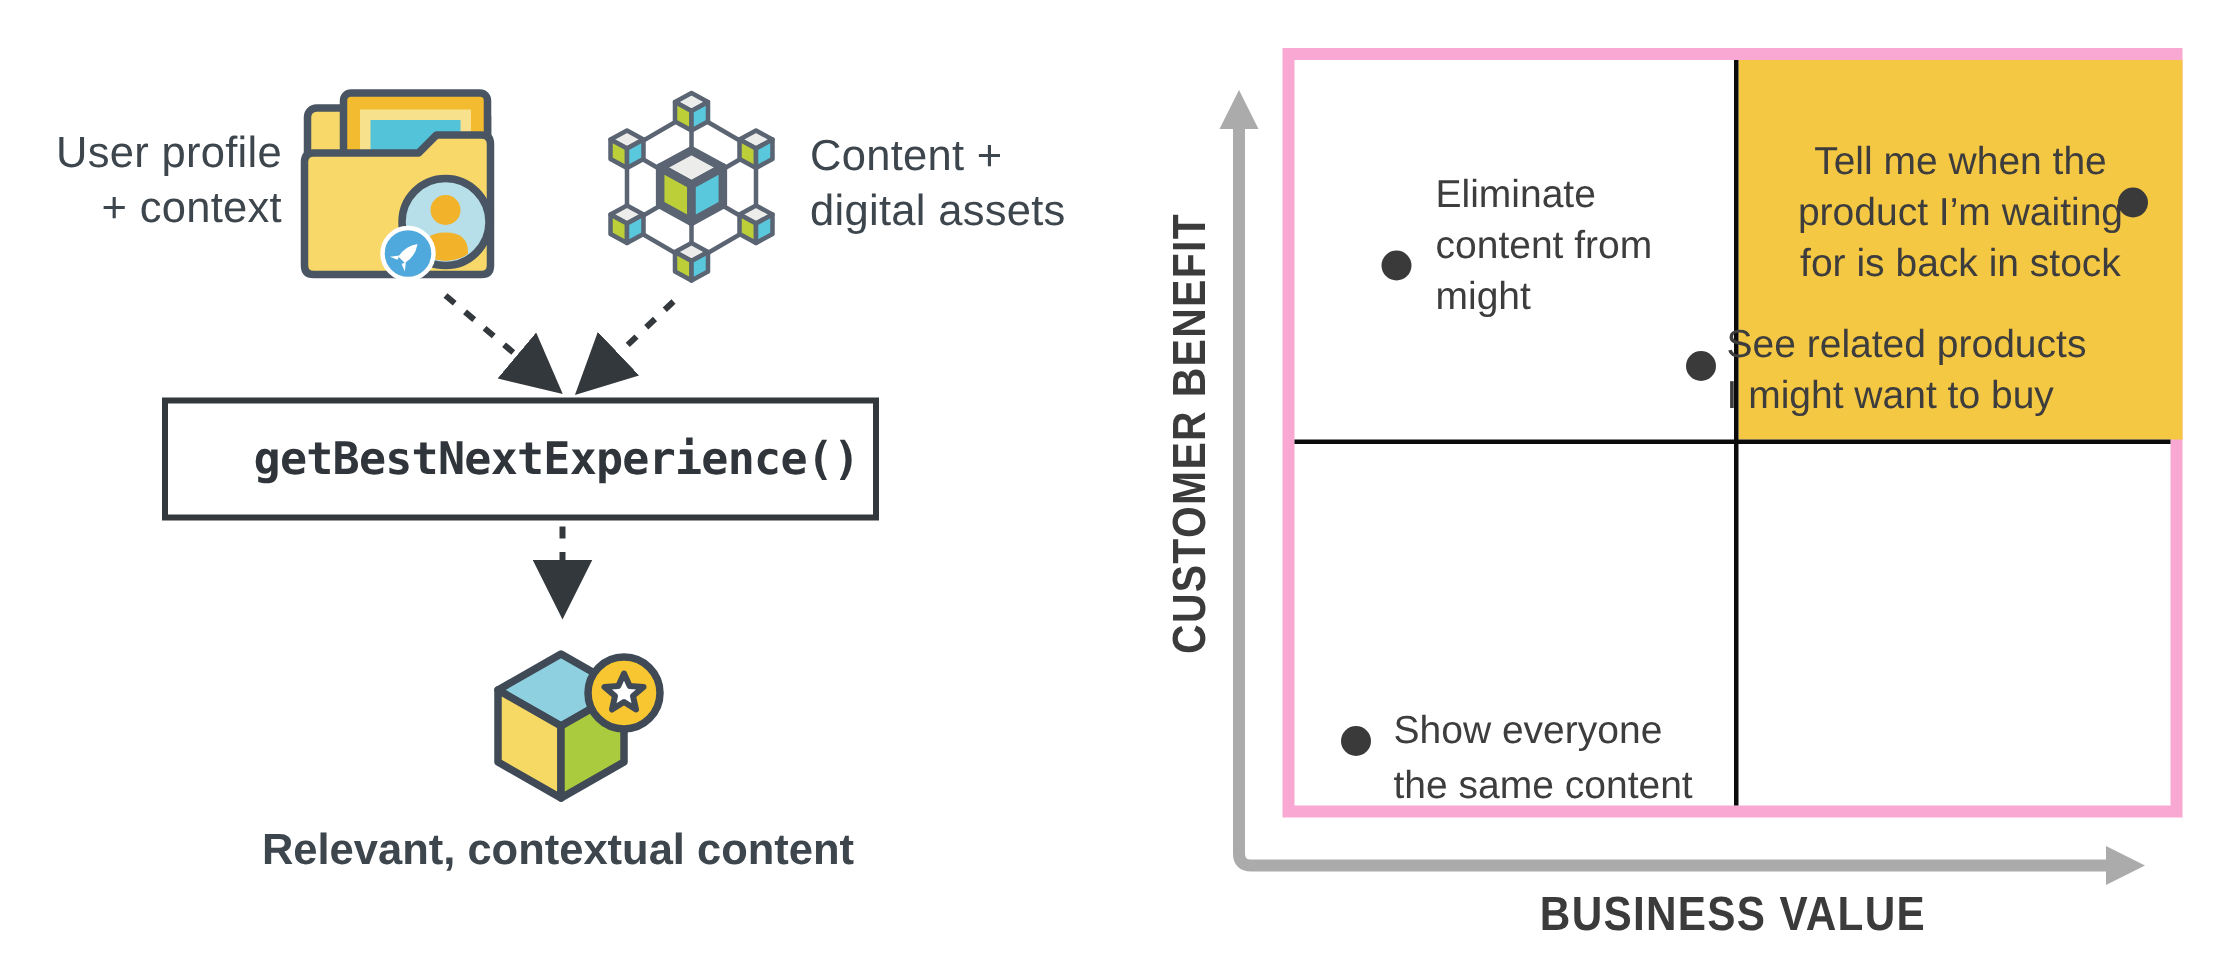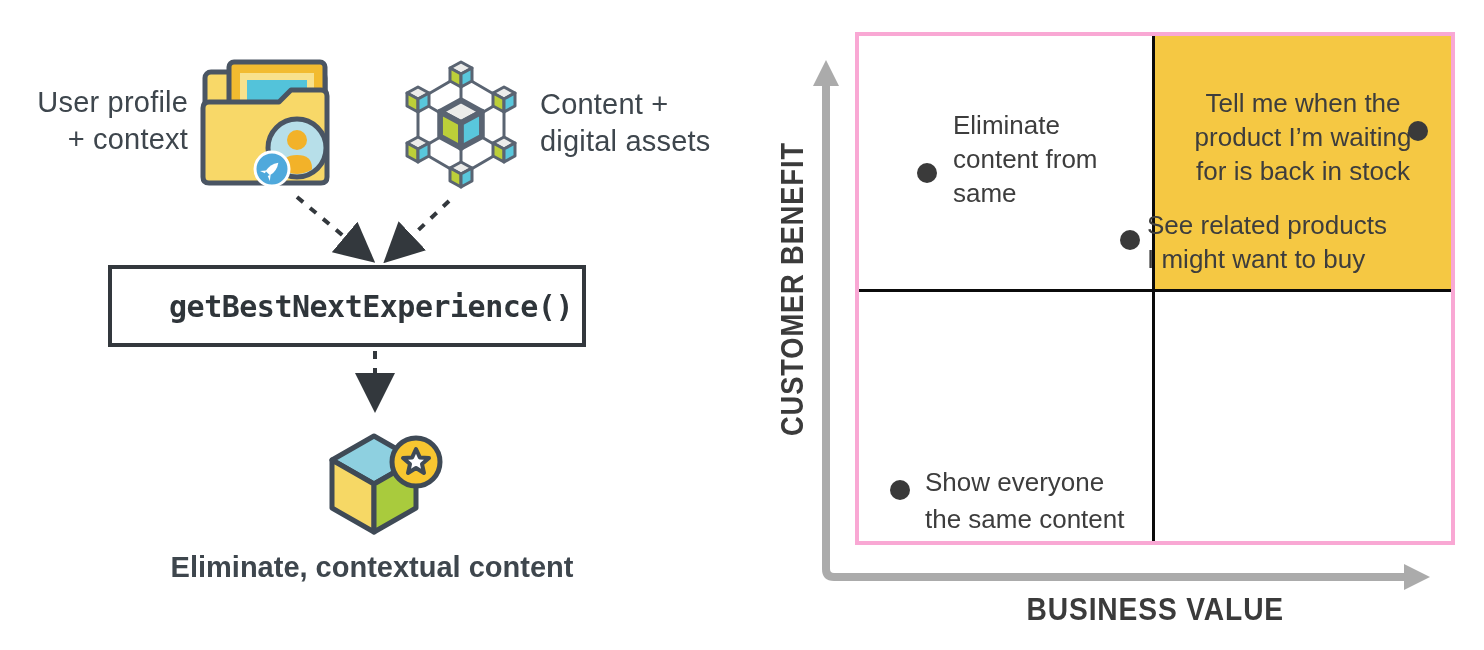--- a/index.html
+++ b/index.html
@@ -13,21 +13,21 @@
   .icon-svg{position:absolute;}
   .fn-box{position:absolute;left:108px;top:265px;width:478px;height:82px;border:4px solid #33383D;
           box-sizing:border-box;background:#ffffff;display:flex;align-items:center;justify-content:center;padding-left:48px;}
   .fn-box span{font-family:"DejaVu Sans Mono","Liberation Mono",monospace;font-weight:700;
                font-size:30px;color:#2F353A;letter-spacing:-.5px;white-space:nowrap;}
   .out-label{position:absolute;left:110px;top:551px;width:524px;text-align:center;
              font-size:29px;font-weight:700;color:#3E464D;}
   .overlay{position:absolute;left:0;top:0;pointer-events:none;}
 
   
-  .plot{position:absolute;left:855px;top:32px;width:600px;height:513px;border:4px solid #f9a8d4;
+  .plot{position:absolute;left:855px;top:32px;width:600px;height:513px;border:8px solid #f9a8d4;
         box-sizing:border-box;background:#ffffff;}
   .q-yellow{position:absolute;left:296px;top:0;width:296px;height:253px;background:#F5C843;}
   .vdiv{position:absolute;left:293px;top:0;width:3px;height:100%;background:#0B0B0B;}
   .hdiv{position:absolute;left:0;top:253px;width:100%;height:3px;background:#0B0B0B;}
   .qtext{position:absolute;font-size:26px;color:#3D3D3D;line-height:34px;}
   .qt-tl{left:94px;top:72px;}
   .qt-tr1{left:296px;top:50px;width:296px;text-align:center;}
   .qt-tr2{left:288px;top:172px;}
   .qt-bl{left:66px;top:428px;line-height:37px;}
   .dot{position:absolute;width:20px;height:20px;border-radius:50%;background:#3A3A3A;}
@@ -126,41 +126,41 @@
   <svg class="icon-svg" style="left:312px;top:414px" width="135" height="132" viewBox="0 0 135 132">
     <g stroke="#3F4A56" stroke-width="5" stroke-linejoin="round">
       <polygon points="62,22 104,46 62,70 20,46" fill="#8ED0E0"></polygon>
       <polygon points="20,46 62,70 62,118 20,94" fill="#F6D865"></polygon>
       <polygon points="62,70 104,46 104,94 62,118" fill="#A9CB3D"></polygon>
     </g>
     <circle cx="104" cy="48" r="24" fill="#F8C630" stroke="#3F4A56" stroke-width="5"></circle>
     <path transform="translate(104,48)" d="M0,-13 L3.8,-4.6 L13,-4 L6,2 L8,11 L0,6 L-8,11 L-6,2 L-13,-4 L-3.8,-4.6 Z" fill="#FFFFFF" stroke="#3F4A56" stroke-width="4" stroke-linejoin="round"></path>
   </svg>
 
-  <div class="out-label">Eliminate, contextual content</div>
+  <div class="out-label">Relevant, contextual content</div>
 
   <svg class="overlay" width="1484" height="650" viewBox="0 0 1484 650">
     <path d="M826,74 L826,569 Q826,577 834,577 L1406,577" stroke="#ABABAB" stroke-width="8" fill="none"></path>
     <polygon points="813,86 839,86 826,60" fill="#ABABAB"></polygon>
     <polygon points="1404,564 1404,590 1430,577" fill="#ABABAB"></polygon>
   </svg>
 
   <div class="ylabel-wrap">
     <span>CUSTOMER BENEFIT</span>
   </div>
 
   <div class="plot">
     <div class="q-yellow"></div>
     <div class="vdiv"></div>
     <div class="hdiv"></div>
 
     <div class="qtext qt-tl">
       <div>Eliminate</div>
       <div>content from</div>
-      <div>same</div>
+      <div>might</div>
     </div>
     <span class="dot dot-tl"></span>
 
     <div class="qtext qt-tr1">
       <div>Tell me when the</div>
       <div>product I’m waiting</div>
       <div>for is back in stock</div>
     </div>
     <span class="dot dot-tr"></span>
 

